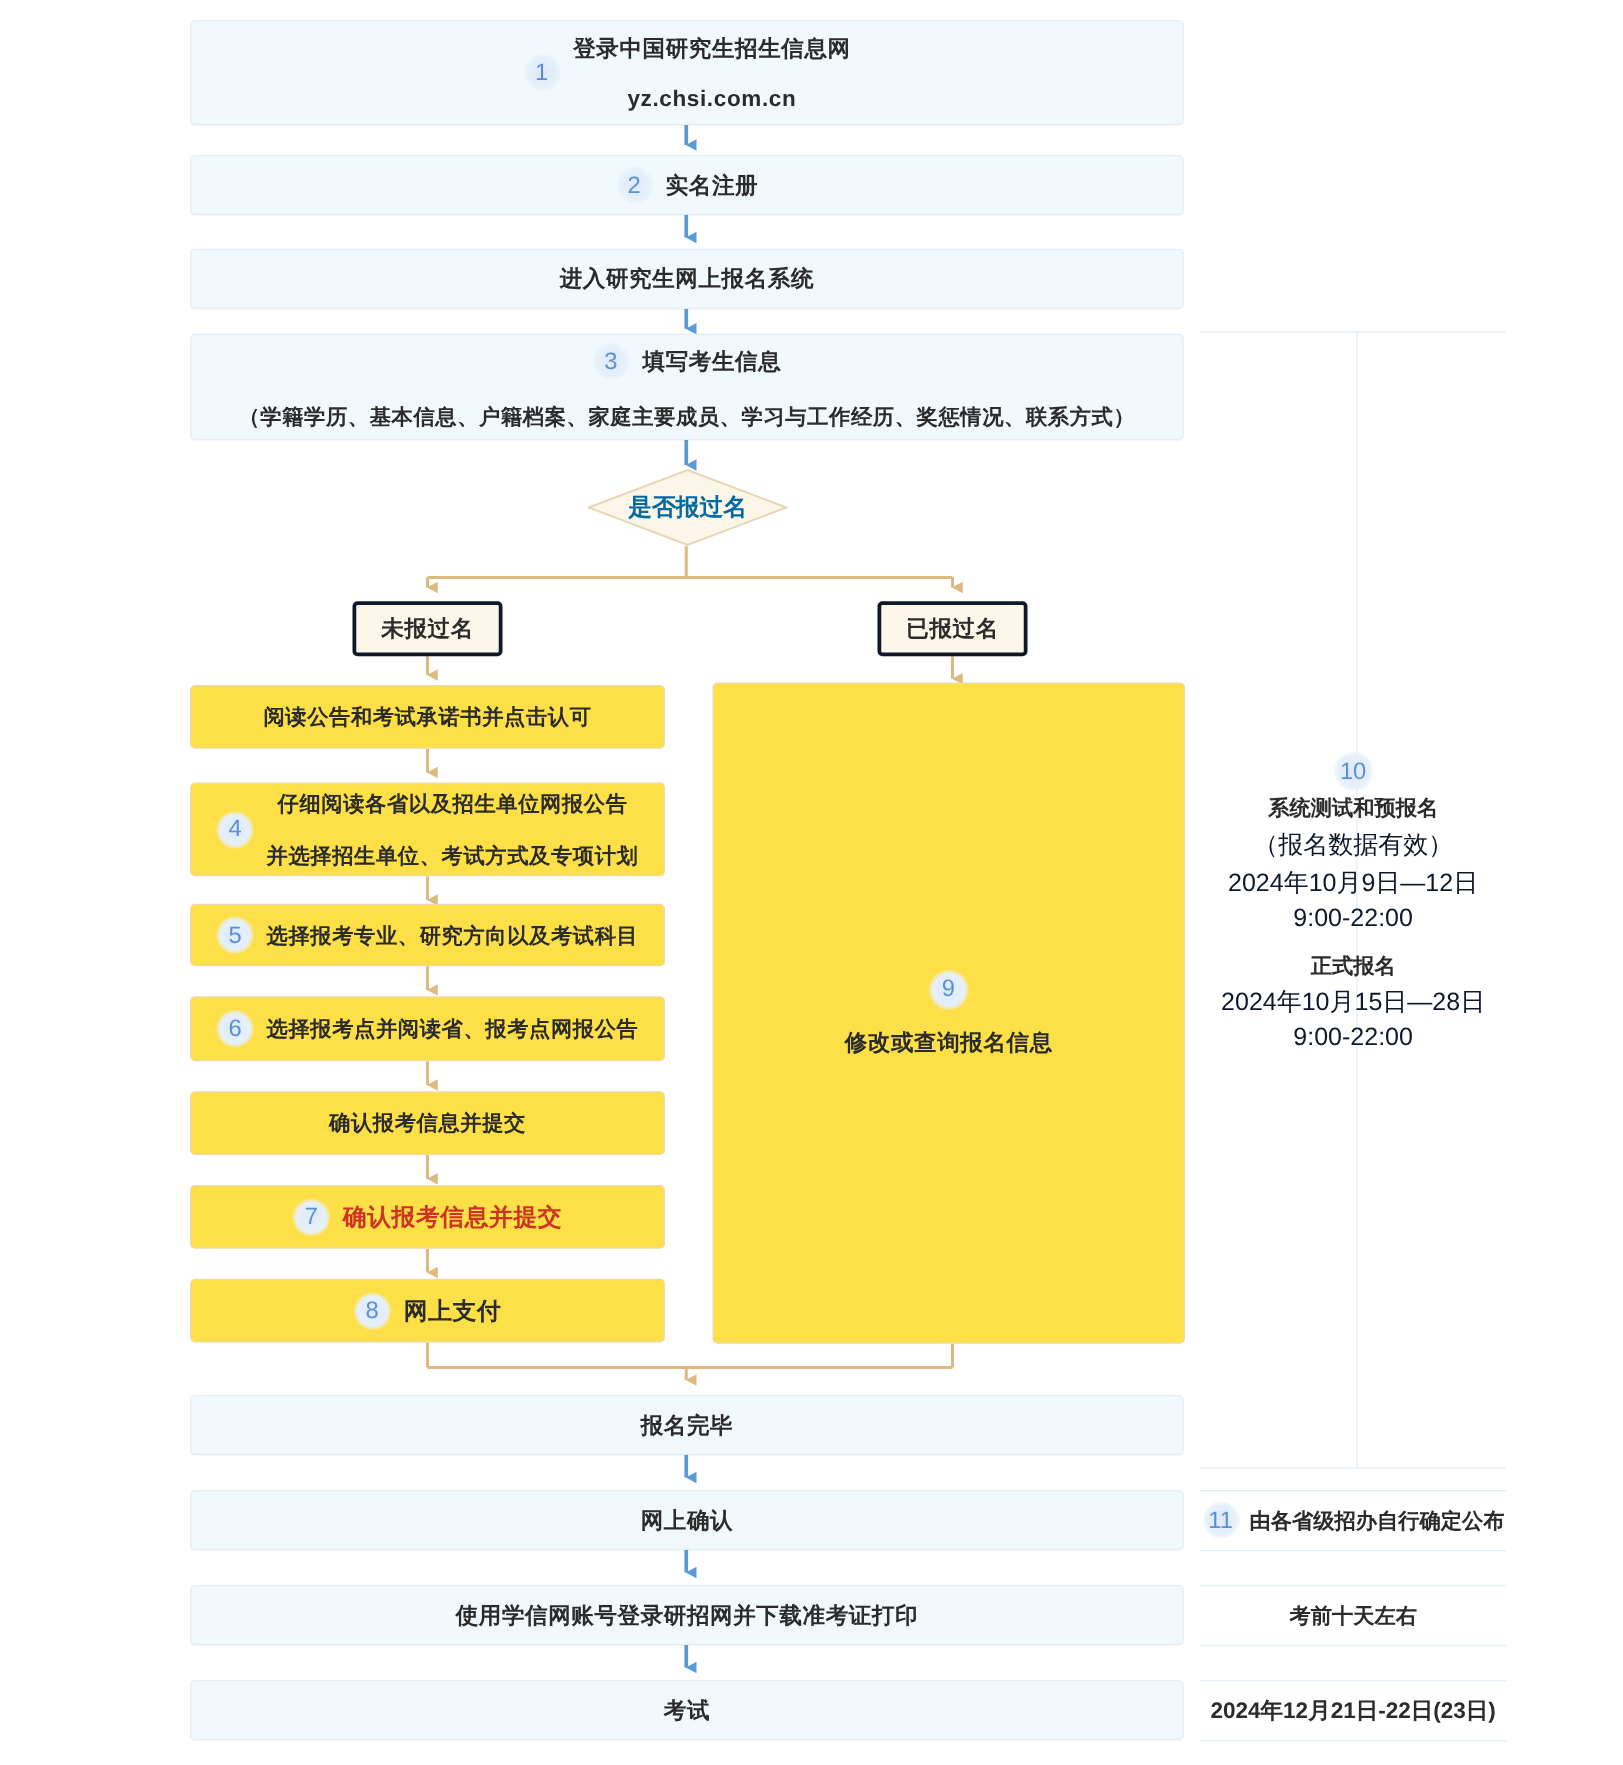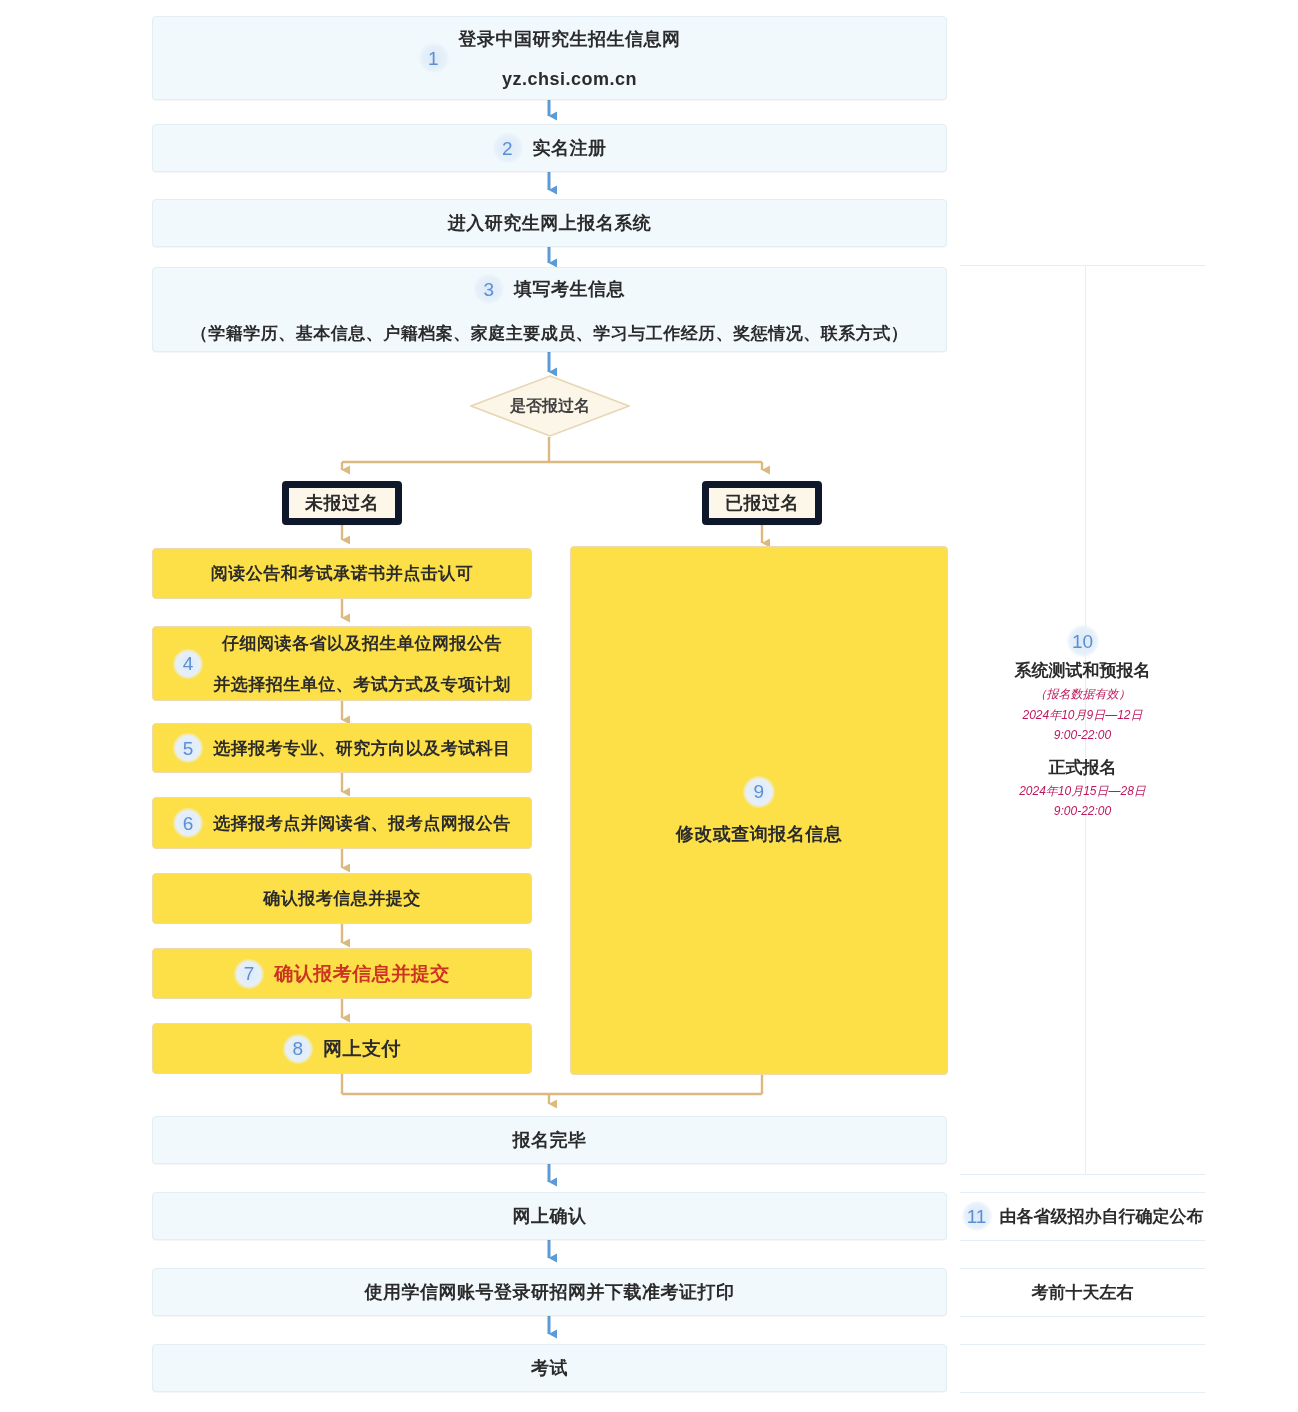--- a/index.html
+++ b/index.html
@@ -36,21 +36,21 @@
   }
   .node .lines{display:flex;flex-direction:column;gap:18px;align-items:center;}
 
   .blue{
     background:#f1f9fc;
     border:1px solid #e2eef3;
     box-shadow:0 1px 0 rgba(0,0,0,.035);
   }
   .cream{
     background:#fdf7ea;
-    border:7px solid #0f172a;
+    border:3px solid #0f172a;
     box-shadow:0 1px 0 rgba(0,0,0,.03);
   }
   .cream-lite{
     background:#fde047;
     border:1px solid #edd9b0;
   }
 
   
   .badge{
     flex:0 0 auto;
@@ -67,21 +67,21 @@
 
   
   .diamond-wrap{position:absolute;}
   .diamond{
     position:absolute;left:0;top:0;
     width:100%;height:100%;
   }
   .diamond-label{
     position:absolute;left:0;top:0;width:100%;height:100%;
     display:flex;align-items:center;justify-content:center;
-    font-weight:700;font-size:16px;color:#404040;
+    font-weight:700;font-size:19px;color:#0369a1;
   }
 
   
   .svg-layer{position:absolute;left:0;top:0;width:1298px;height:1412px;pointer-events:none;}
 
   
   .rt-cell{
     position:absolute;
     box-sizing:border-box;
     display:flex;
@@ -95,21 +95,21 @@
     position:absolute;
     box-sizing:border-box;
     display:flex;
     flex-direction:column;
     align-items:center;
     justify-content:center;
     text-align:center;
     color:#2b2b2b;
   }
   .rt-block .t-strong{font-weight:700;font-size:17px;margin:2px 0;}
-  .rt-block .t-norm{font-weight:400;font-size:12px;margin:2px 0;color:#be185d;font-style:italic;}
+  .rt-block .t-norm{font-weight:400;font-size:20px;margin:2px 0;color:#0f172a;}
   .hr{position:absolute;height:1px;background:#e3eef5;}
   .vr{position:absolute;width:1px;background:#e3eef5;}
 
   .red{color:#cc3322;}
   .t14{font-size:17px;}
   .t15{font-size:18px;}
   .t16{font-size:19px;}
 </style>
 </head>
 <body>
@@ -302,15 +302,18 @@
   </div>
   <div class="hr" style="left:960px;top:1240px;width:245px;"></div>
 
   <div class="hr" style="left:960px;top:1268px;width:245px;"></div>
   <div class="rt-cell" style="left:960px;top:1268px;width:245px;height:48px;">
     <span class="t14">考前十天左右</span>
   </div>
   <div class="hr" style="left:960px;top:1316px;width:245px;"></div>
 
   <div class="hr" style="left:960px;top:1344px;width:245px;"></div>
+  <div class="rt-cell" style="left:960px;top:1344px;width:245px;height:48px;">
+    <span class="t15">2024年12月21日-22日(23日)</span>
+  </div>
   <div class="hr" style="left:960px;top:1392px;width:245px;"></div>
 
 </div>
 
 </body></html>

